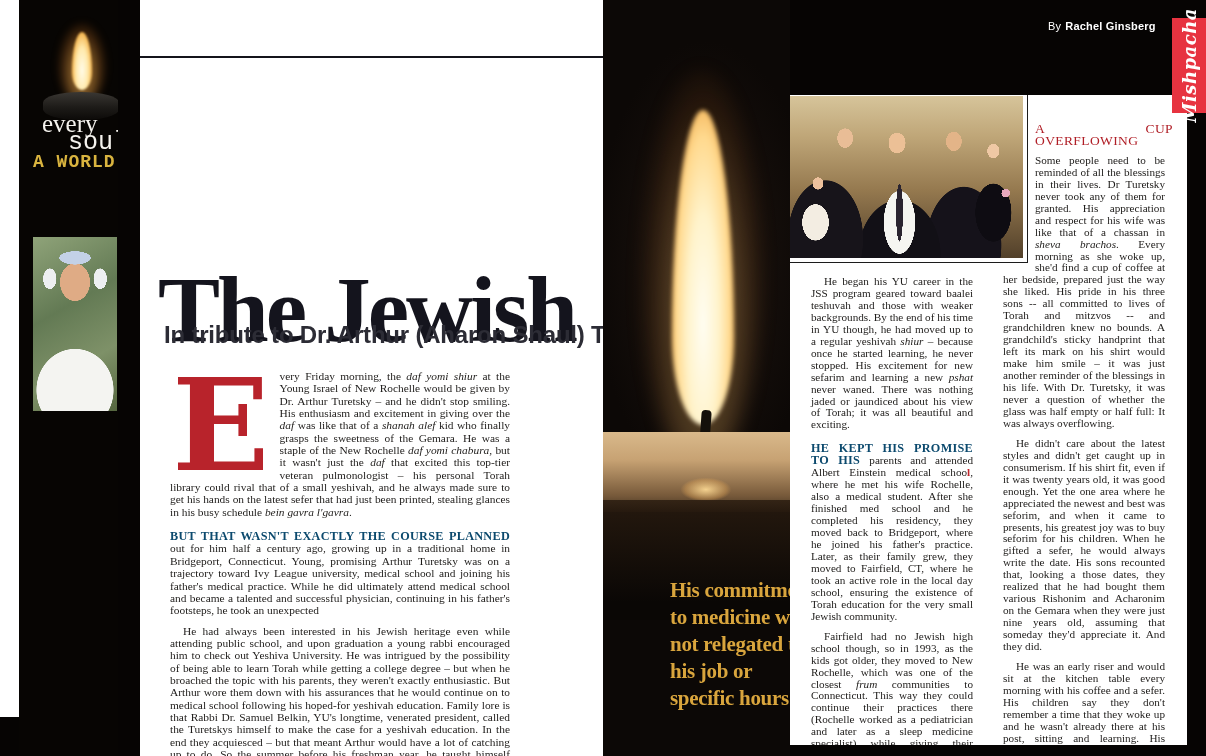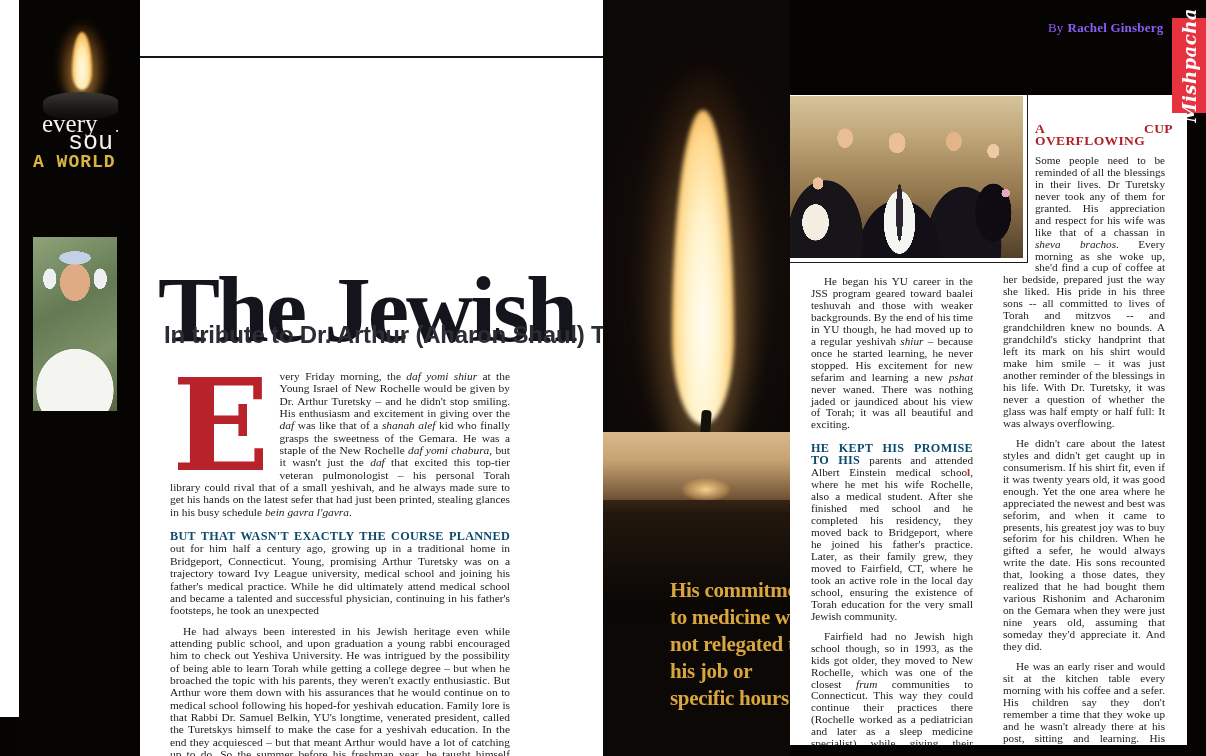--- a/index.html
+++ b/index.html
@@ -97,26 +97,26 @@
        radial-gradient(ellipse 10px 12px at 88% 34%,#efc8a4 0 60%,transparent 61%),
        radial-gradient(circle 6px at 93% 60%,#e8a8bc 0 70%,transparent 71%),
        radial-gradient(ellipse 28px 45px at 88% 72%,#0e0c12 0 64%,transparent 65%),
        radial-gradient(ellipse 55px 85px at 76% 92%,#15121a 0 68%,transparent 69%),
        linear-gradient(180deg,#d6c49a 0%,#bfa678 25%,#95794f 58%,#52402a 100%);}
 
   .col{position:absolute;font-size:11.2px;line-height:11.95px;color:#1d1b19;text-align:justify;}
   .col1{left:13px;top:173px;width:178px;}
   .col2{left:205px;top:28px;width:178px;}
   .photo-spacer{float:left;width:40px;height:145px;}
-  .col2 h3{margin:0 0 4px;font-family:"Liberation Serif",serif;font-weight:700;font-size:13.5px;
+  .col2 h3{margin:0 0 4px;font-family:"Liberation Serif",serif;font-weight:400;font-size:13.5px;
      letter-spacing:.4px;color:#b01e26;}
 
   
-  .byline{position:absolute;left:1048px;top:20px;color:#8b5cf6;font-family:Liberation Serif, serif;
-     font-size:13px;letter-spacing:.2px;white-space:nowrap;}
+  .byline{position:absolute;left:1048px;top:20px;color:#ffffff;font-family:Liberation Sans, sans-serif;
+     font-size:11px;letter-spacing:.2px;white-space:nowrap;}
   .byline .b{font-weight:700;margin-left:4px;}
   .brand-tab{position:absolute;left:1172px;top:18px;width:34px;height:95px;background:#e73340;
      display:flex;align-items:center;justify-content:center;}
   .brand-tab span{writing-mode:vertical-rl;transform:rotate(180deg);color:#fff;
      font-family:"DejaVu Serif",serif;font-style:italic;font-weight:700;font-size:18px;letter-spacing:.5px;}
 </style>
 </head>
 <body>
 
 <div class="left-margin"></div>

